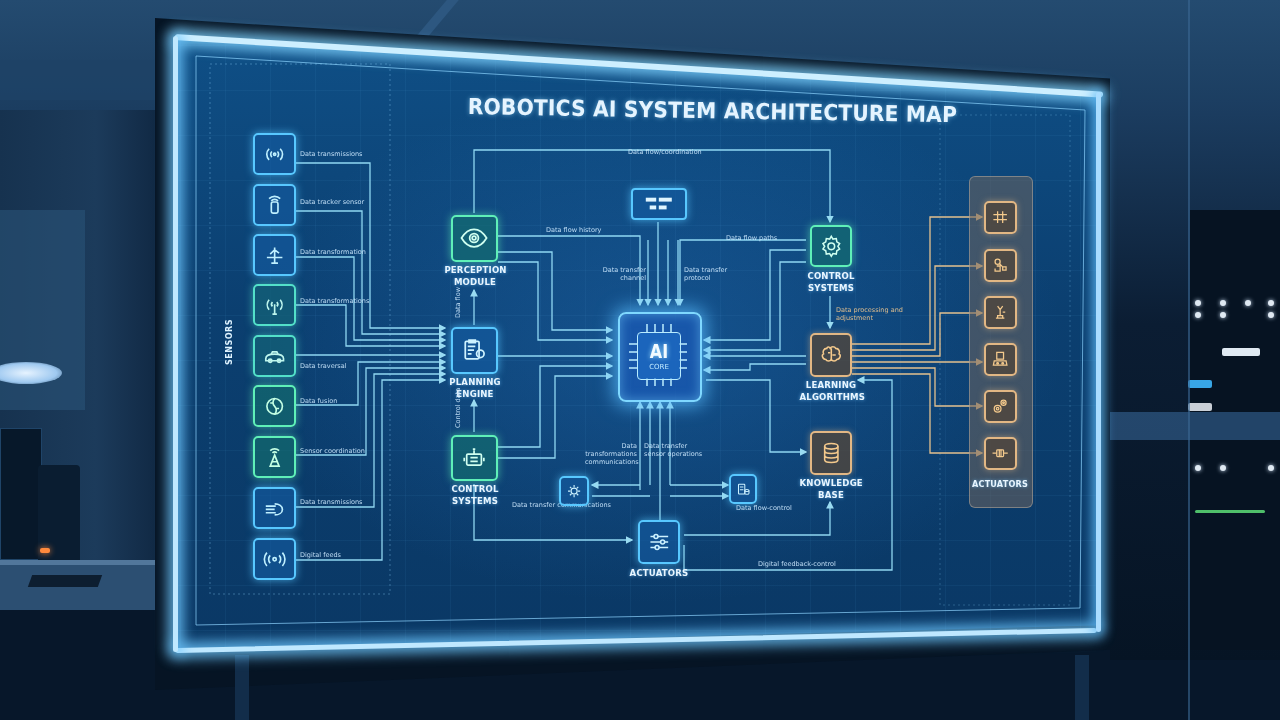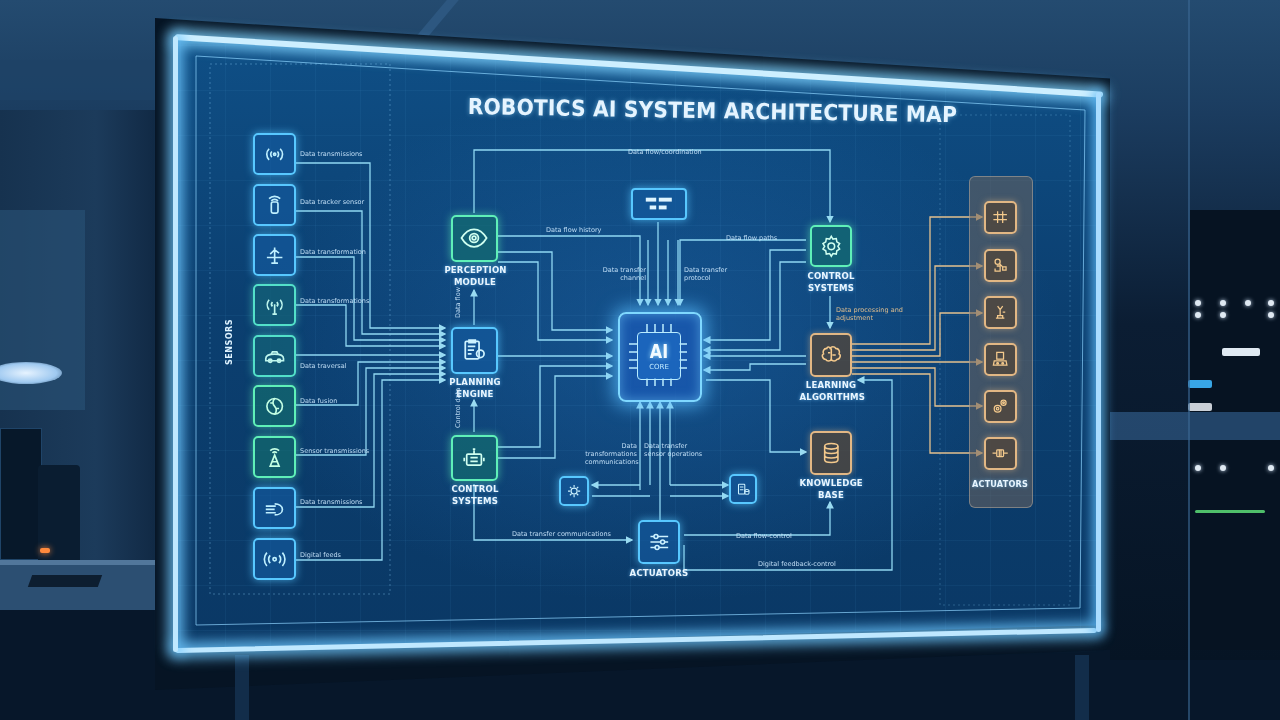--- a/index.html
+++ b/index.html
@@ -314,21 +314,21 @@
 </div>
 <div class="edge-label" style="left:300px;top:397px">Data fusion</div>
 
 <div class="node green" style="left:253px;top:436px;width:43px;height:42px">
   <svg viewBox="0 0 24 24">
       <g fill="none" stroke="#c4ffe4" stroke-width="1.5">
         <path d="M8 6a6 6 0 0 1 8 0M10 8a3 3 0 0 1 4 0M12 10l-4 10h8zM9.5 16h5"></path>
       </g>
     </svg>
 </div>
-<div class="edge-label" style="left:300px;top:447px">Sensor transmissions</div>
+<div class="edge-label" style="left:300px;top:447px">Sensor coordination</div>
 
 <div class="node blue" style="left:253px;top:487px;width:43px;height:42px">
   <svg viewBox="0 0 24 24">
       <g fill="none" stroke="#bff0ff" stroke-width="1.5">
         <path d="M4 10h9M4 13h8M4 16h9M12 8c4 0 7 2 7 5s-3 5-7 5"></path>
       </g>
     </svg>
 </div>
 <div class="edge-label" style="left:300px;top:498px">Data transmissions</div>
 
@@ -378,21 +378,21 @@
       <g fill="none" stroke="#d0fff0" stroke-width="1.4">
         <rect x="6" y="9" width="12" height="9" rx="1"></rect>
         <path d="M12 9V6M11 5h2M4 12v3M20 12v3M9 12h6M9 15h6"></path>
       </g>
     </svg>
 </div>
 <div class="node-label" style="left:441px;top:483px;width:68px">
   <div>CONTROL</div>
   <div>SYSTEMS</div>
 </div>
-<div class="edge-label" style="left:512px;top:530px">Data transfer communications</div>
+<div class="edge-label" style="left:512px;top:501px">Data transfer communications</div>
 
 <div class="node blue" style="left:631px;top:188px;width:56px;height:32px;border-radius:4px">
   <svg viewBox="0 0 32 16" style="width:80%;height:80%">
       <g fill="#dff5ff">
         <rect x="6" y="3" width="8" height="3"></rect>
         <rect x="16" y="3" width="10" height="3"></rect>
         <rect x="9" y="9" width="5" height="3"></rect>
         <rect x="16" y="9" width="6" height="3"></rect>
       </g>
     </svg>
@@ -494,21 +494,21 @@
   <svg viewBox="0 0 24 24">
       <g fill="none" stroke="#cdf2ff" stroke-width="1.4">
         <path d="M4 7h16M4 12h16M4 17h16"></path>
         <circle cx="9" cy="7" r="1.8" fill="#1b5d9e"></circle>
         <circle cx="15" cy="12" r="1.8" fill="#1b5d9e"></circle>
         <circle cx="10" cy="17" r="1.8" fill="#1b5d9e"></circle>
       </g>
     </svg>
 </div>
 <div class="node-label" style="left:626px;top:567px;width:66px">ACTUATORS</div>
-<div class="edge-label" style="left:736px;top:532px">Data flow-control</div>
+<div class="edge-label" style="left:736px;top:504px">Data flow-control</div>
 <div class="edge-label" style="left:758px;top:560px">Digital feedback-control</div>
 
 <div class="actuator-panel"></div>
 <div class="node amber" style="left:984px;top:201px;width:33px;height:33px">
   <svg viewBox="0 0 24 24">
       <g fill="none" stroke="#f4c98c" stroke-width="1.5">
         <path d="M4 9h16M4 15h16M9 5v14M15 5v14"></path>
       </g>
     </svg>
 </div>

